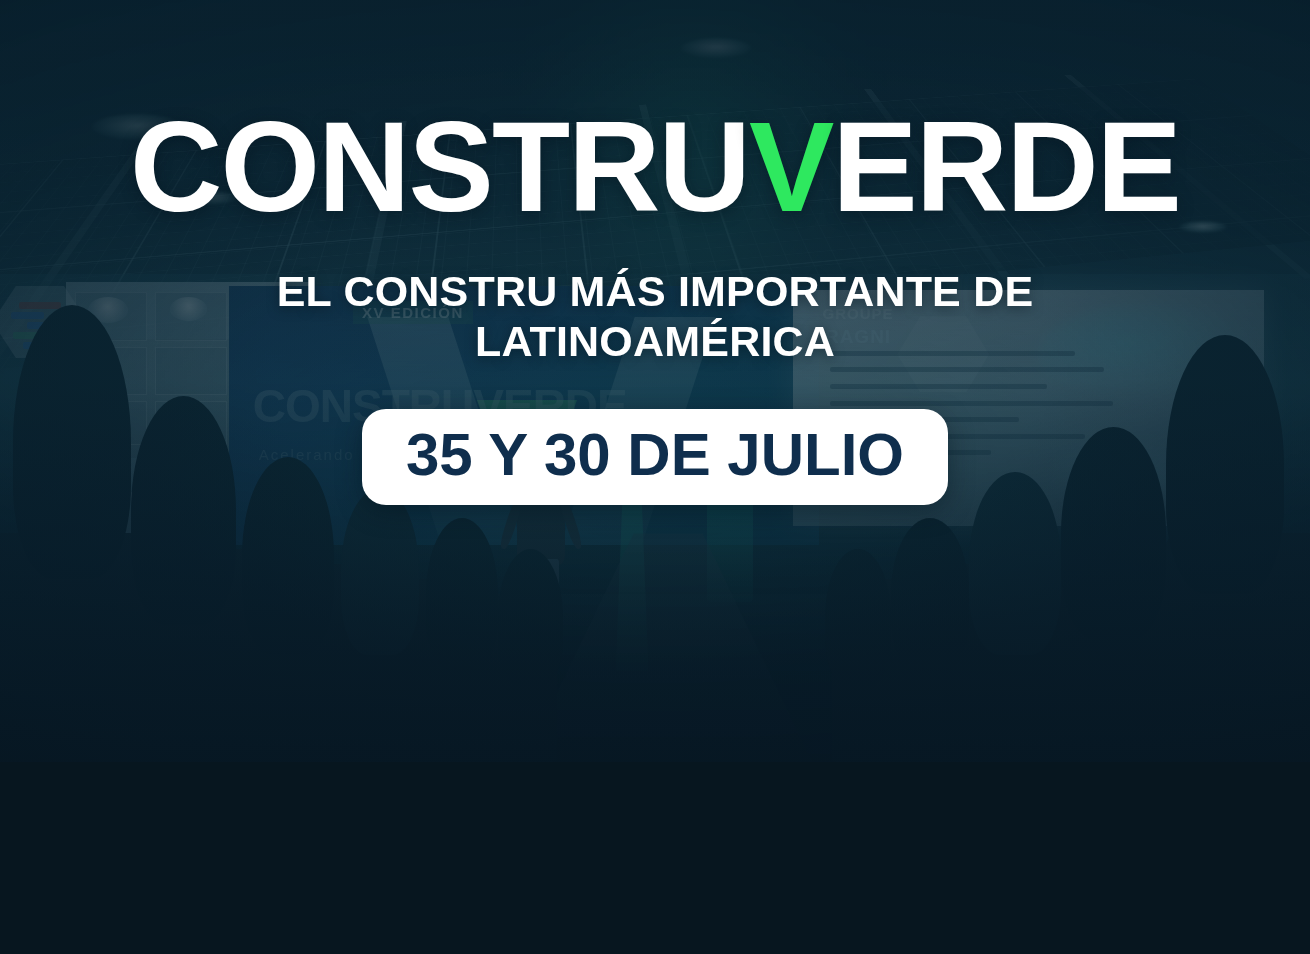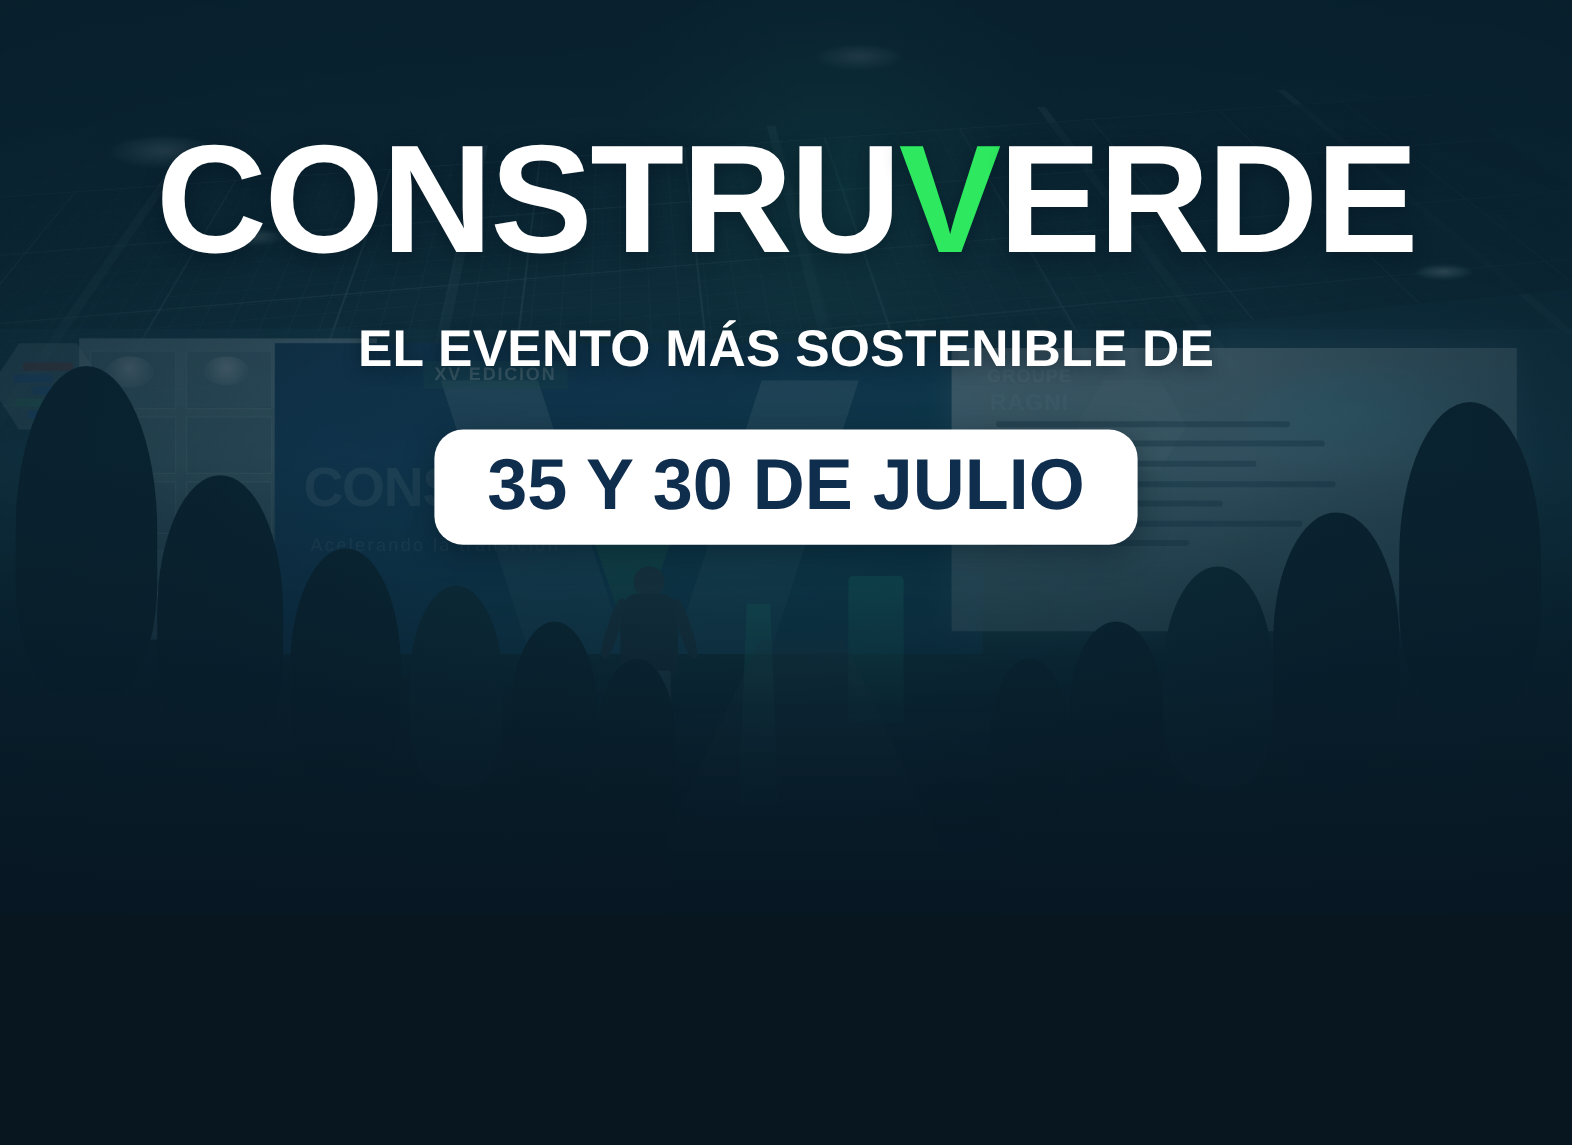--- a/index.html
+++ b/index.html
@@ -582,21 +582,22 @@
     <div class="vignette"></div>
     <div class="scrim"></div>
   </div>
 
   <div class="content">
 
     <div class="wordmark"><span>CONSTRU</span><span class="accent">V</span><span>ERDE</span></div>
 
 
     <div class="tagline">
-      <div>EL EVENTO MÁS SOSTENIBLE DE</div>
+      <div>EL CONSTRU MÁS IMPORTANTE DE</div>
+      <div>LATINOAMÉRICA</div>
     </div>
 
     <div class="date-badge">
       <span>35 Y 30 DE JULIO</span>
     </div>
 
   </div>
 </div>
 
 </body></html>

